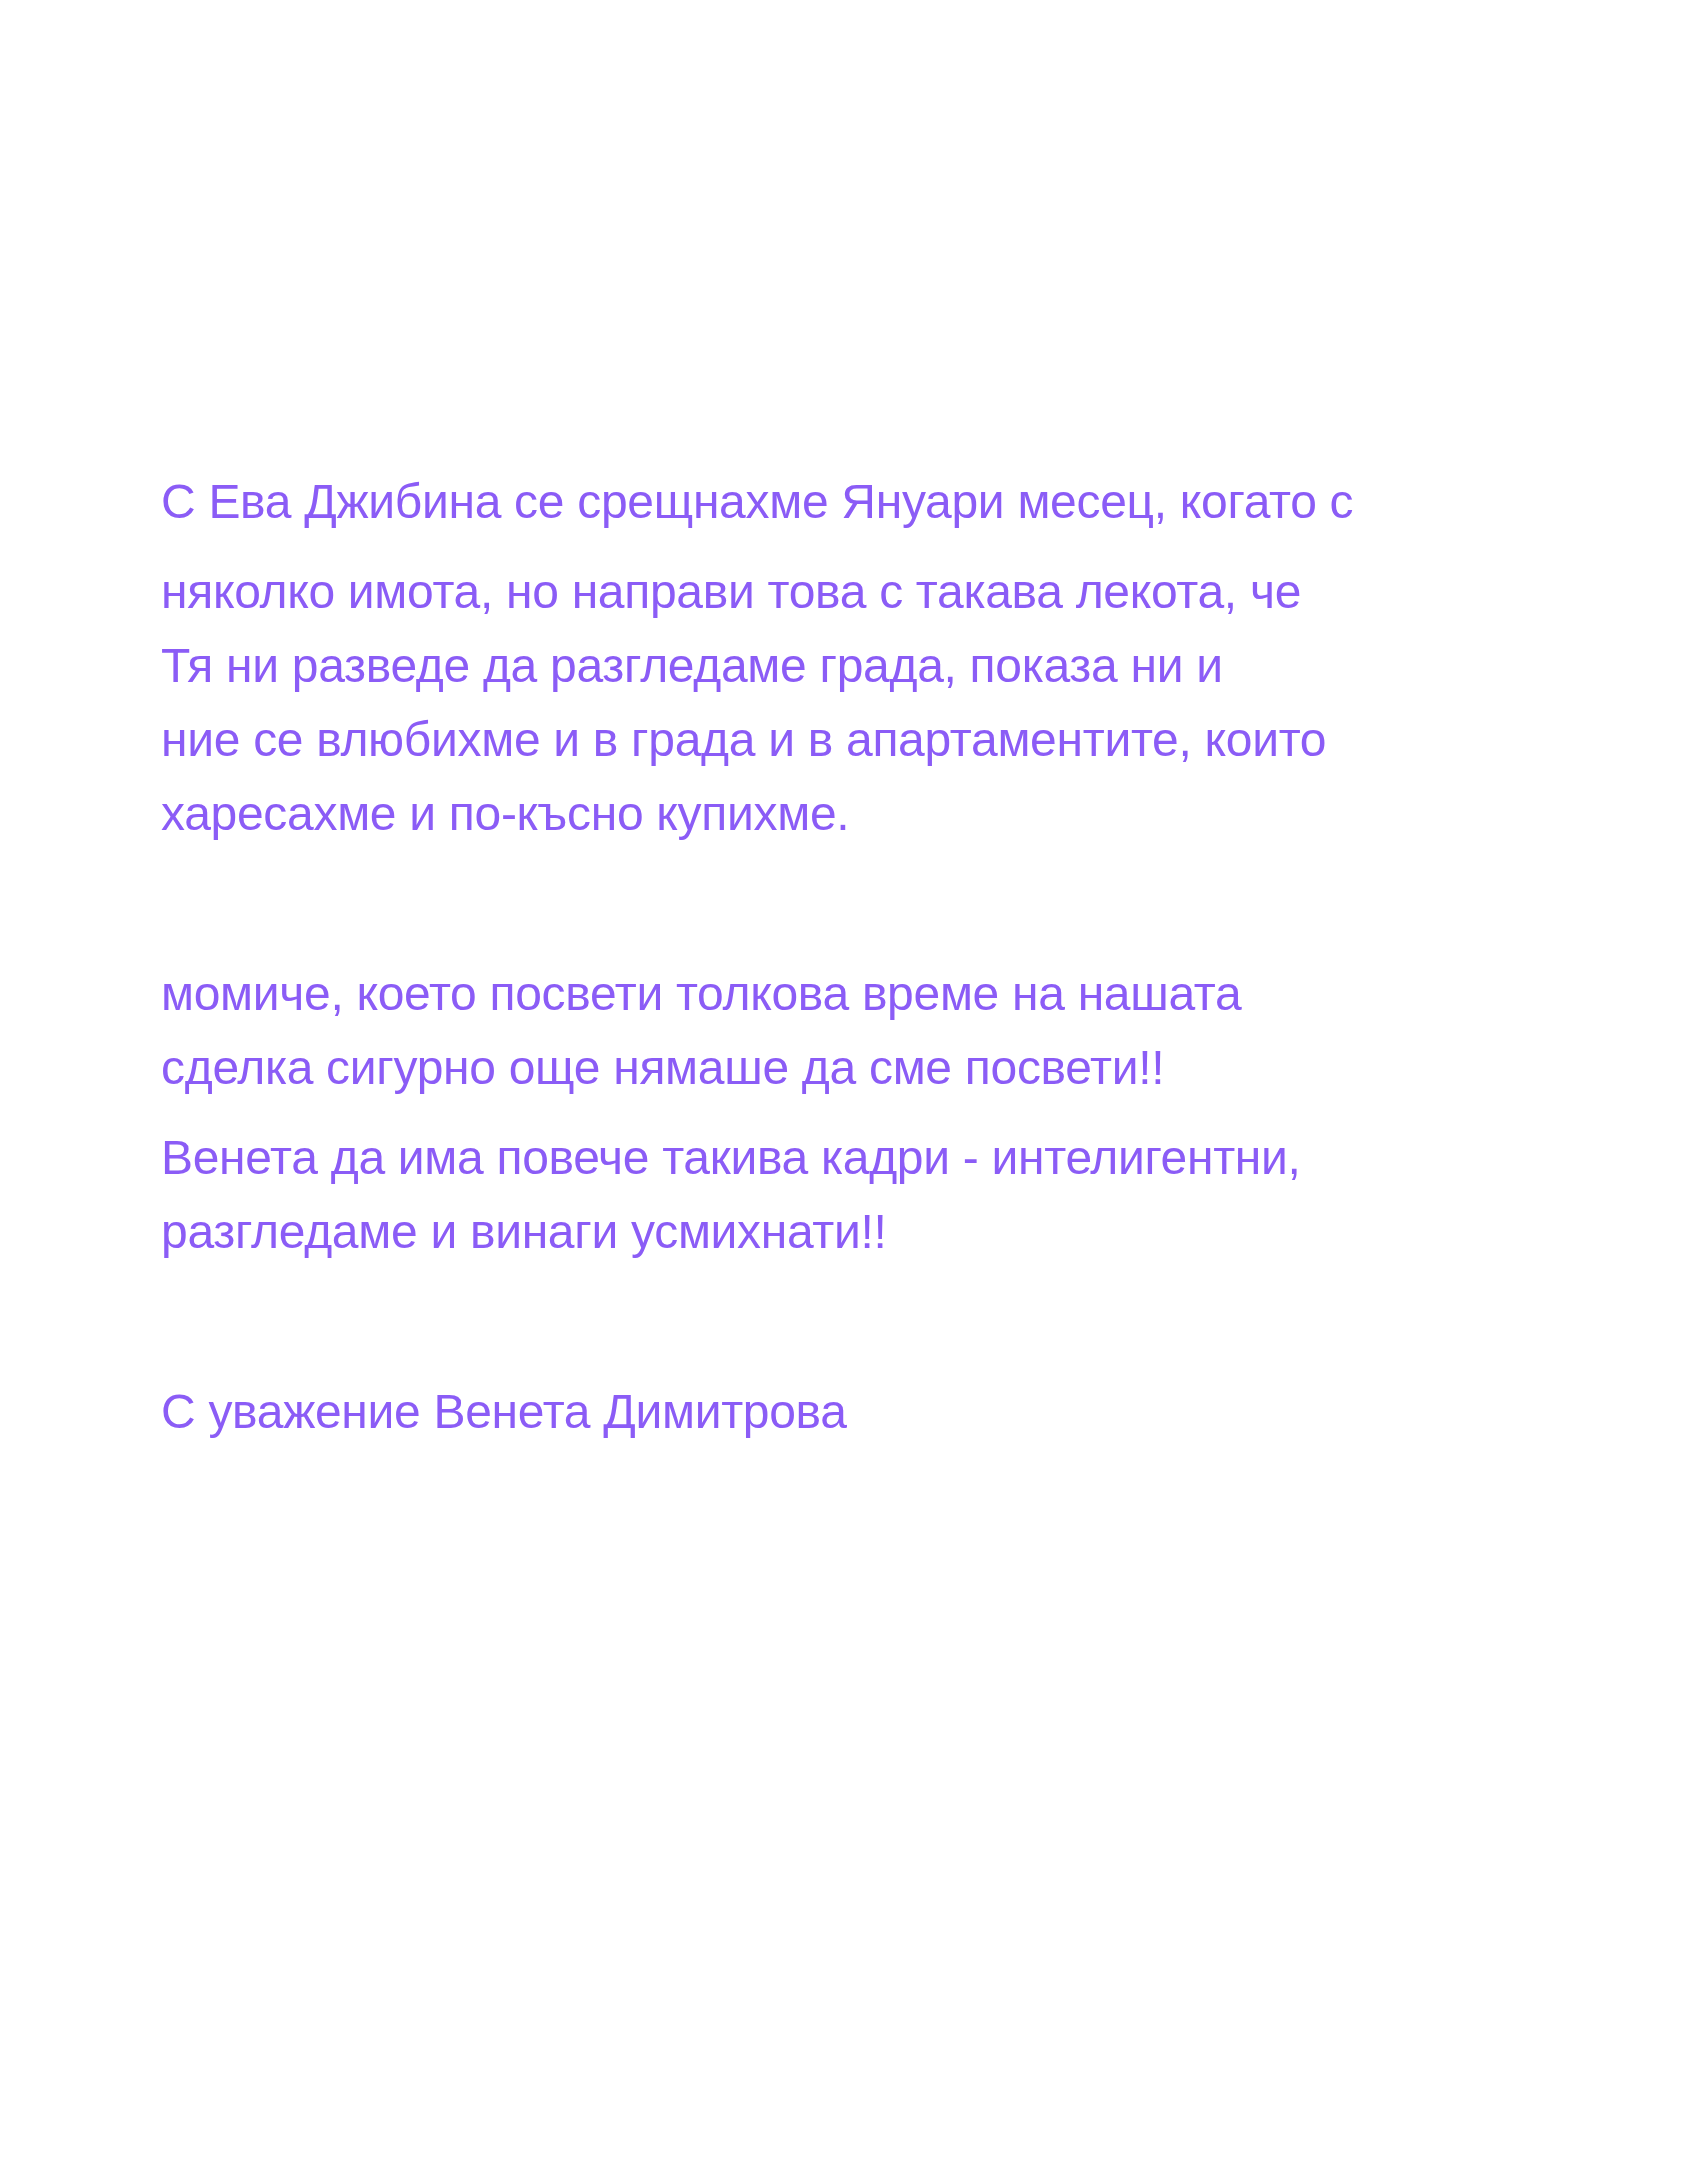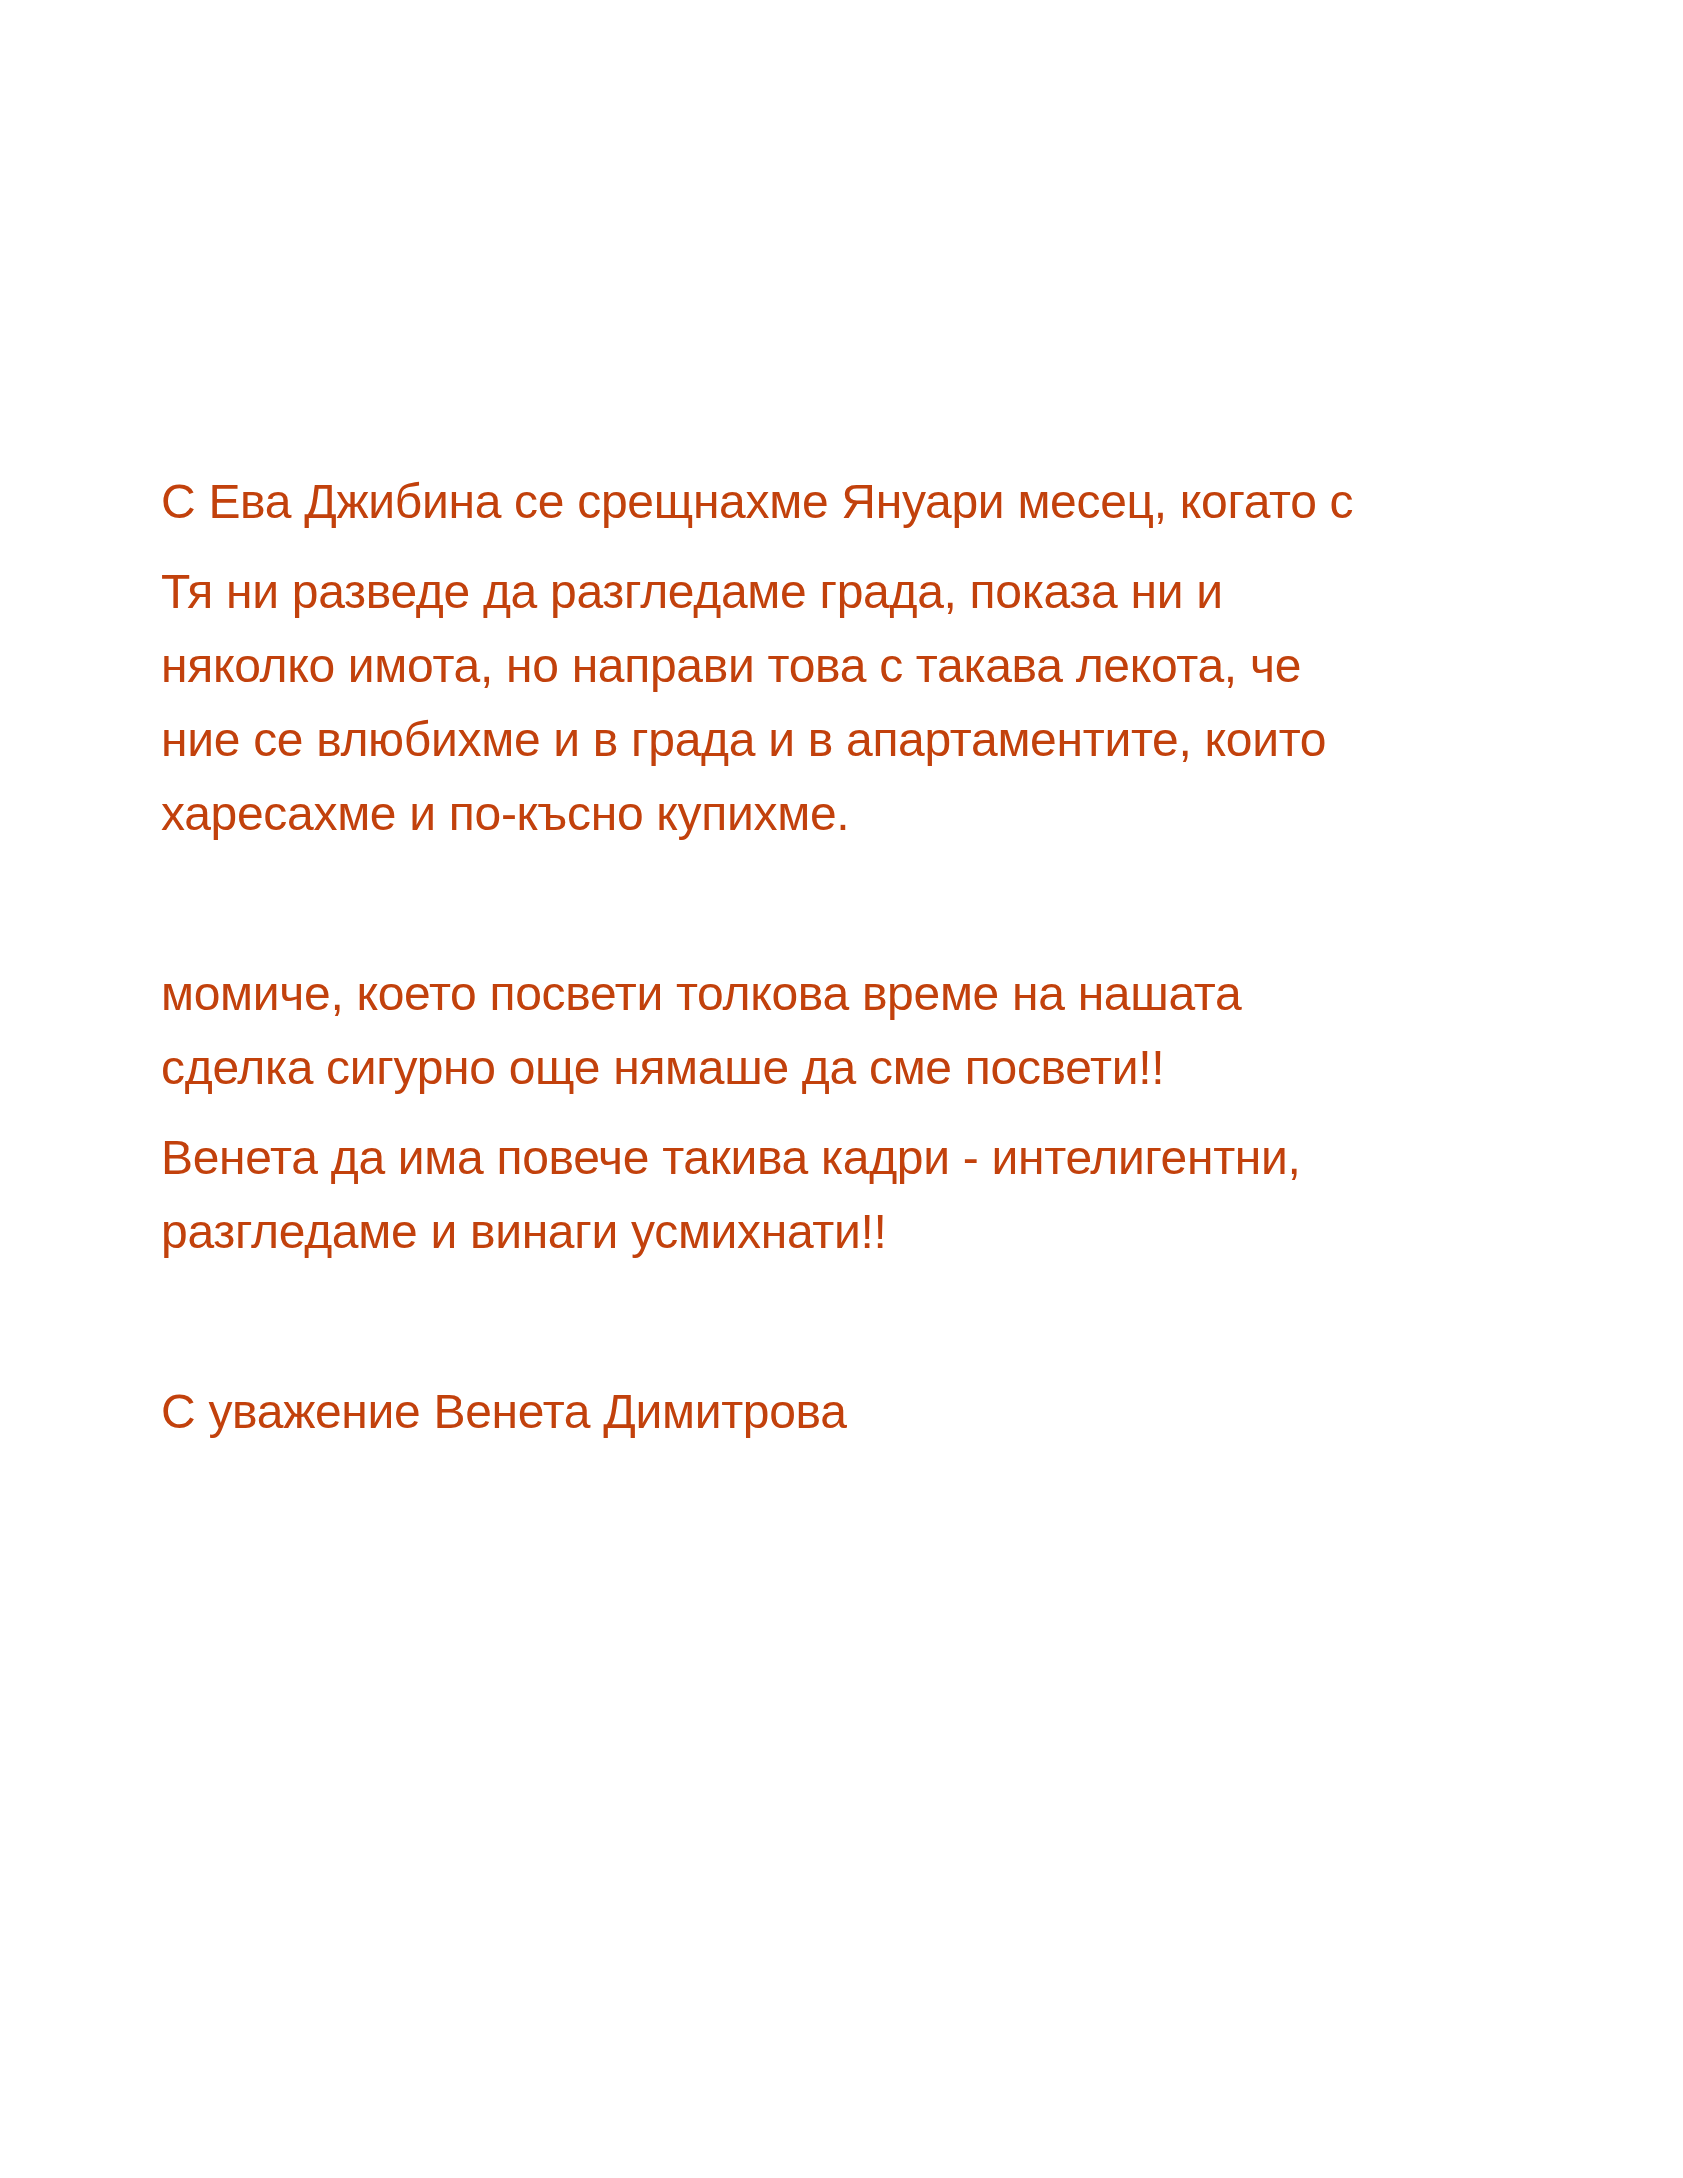--- a/index.html
+++ b/index.html
@@ -41,27 +41,27 @@
   }
   .spacer-block {
     height: 74px;
     margin-bottom: 16px;
   }
 </style>
 </head>
 <body>
 
 <div class="page">
-  <div class="document-body" style="color: #c2410c;">
+  <div class="document-body" style="color: #8b5cf6;">
       <div class="paragraph">
         <div class="text-line">С Ева Джибина се срещнахме Януари месец, когато с</div>
       </div>
       <div class="paragraph">
+        <div class="text-line">няколко имота, но направи това с такава лекота, че</div>
         <div class="text-line">Тя ни разведе да разгледаме града, показа ни и</div>
-        <div class="text-line">няколко имота, но направи това с такава лекота, че</div>
         <div class="text-line">ние се влюбихме и в града и в апартаментите, които</div>
         <div class="text-line">харесахме и по-късно купихме.</div>
       </div>
       <div class="spacer-block"></div>
       <div class="paragraph">
         <div class="text-line">момиче, което посвети толкова време на нашата</div>
         <div class="text-line">сделка сигурно още нямаше да сме посвети!!</div>
       </div>
       <div class="paragraph">
         <div class="text-line">Венета да има повече такива кадри - интелигентни,</div>

